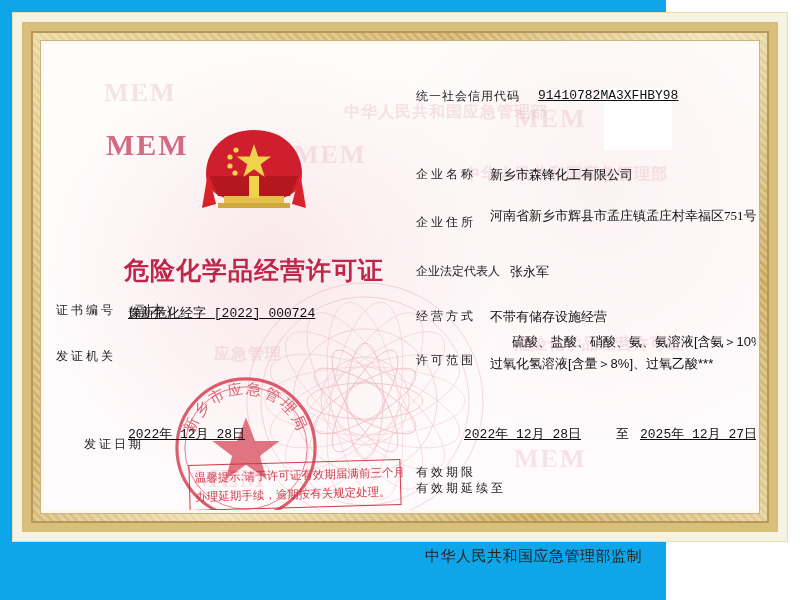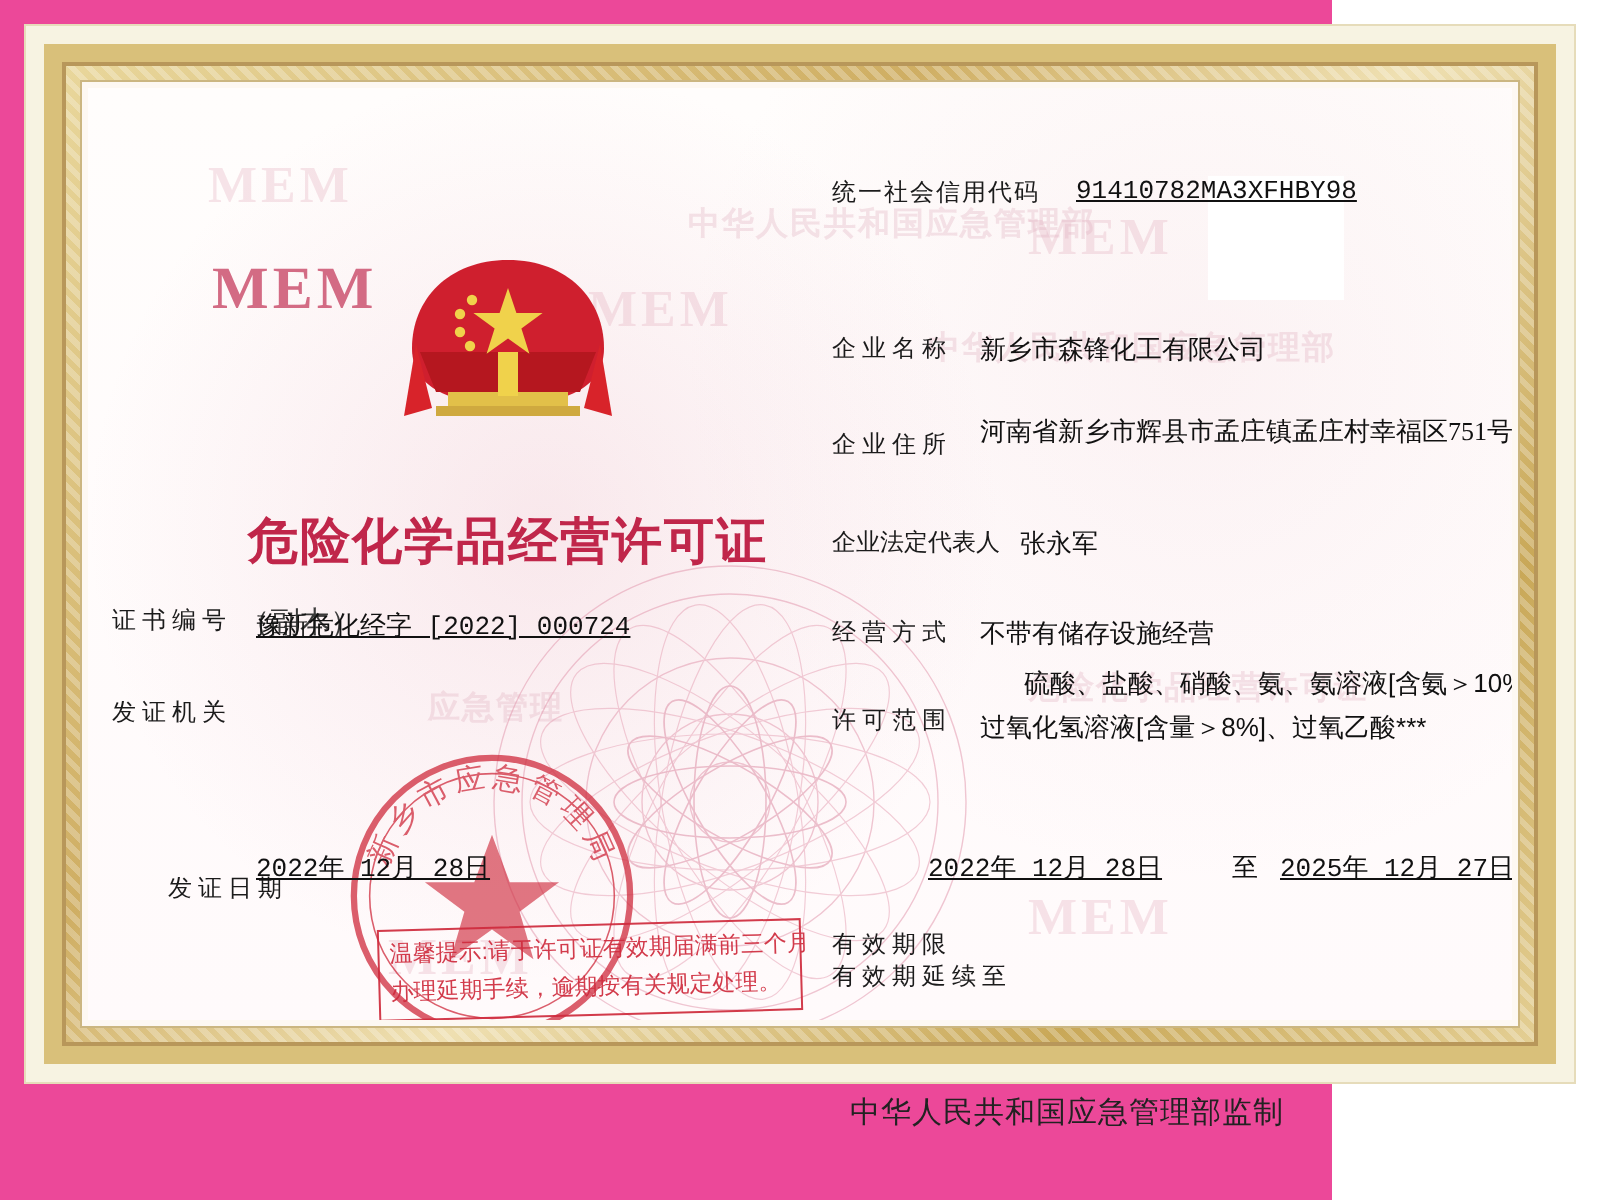--- a/index.html
+++ b/index.html
@@ -10,21 +10,21 @@
   body {
     width: 800px;
     height: 600px;
     font-family: "Liberation Sans", sans-serif;
     overflow: hidden;
   }
   #cert {
     position: relative;
     width: 666px;
     height: 600px;
-    background: #ec4899;
+    background: #0ea5e9;
   }
   
   .frame-outer {
     position: absolute;
     left: 12px; top: 12px;
     width: 776px; height: 530px;
     background: #f7f3e2;
     border: 1px solid #e6dcba;
     box-sizing: border-box;
   }

